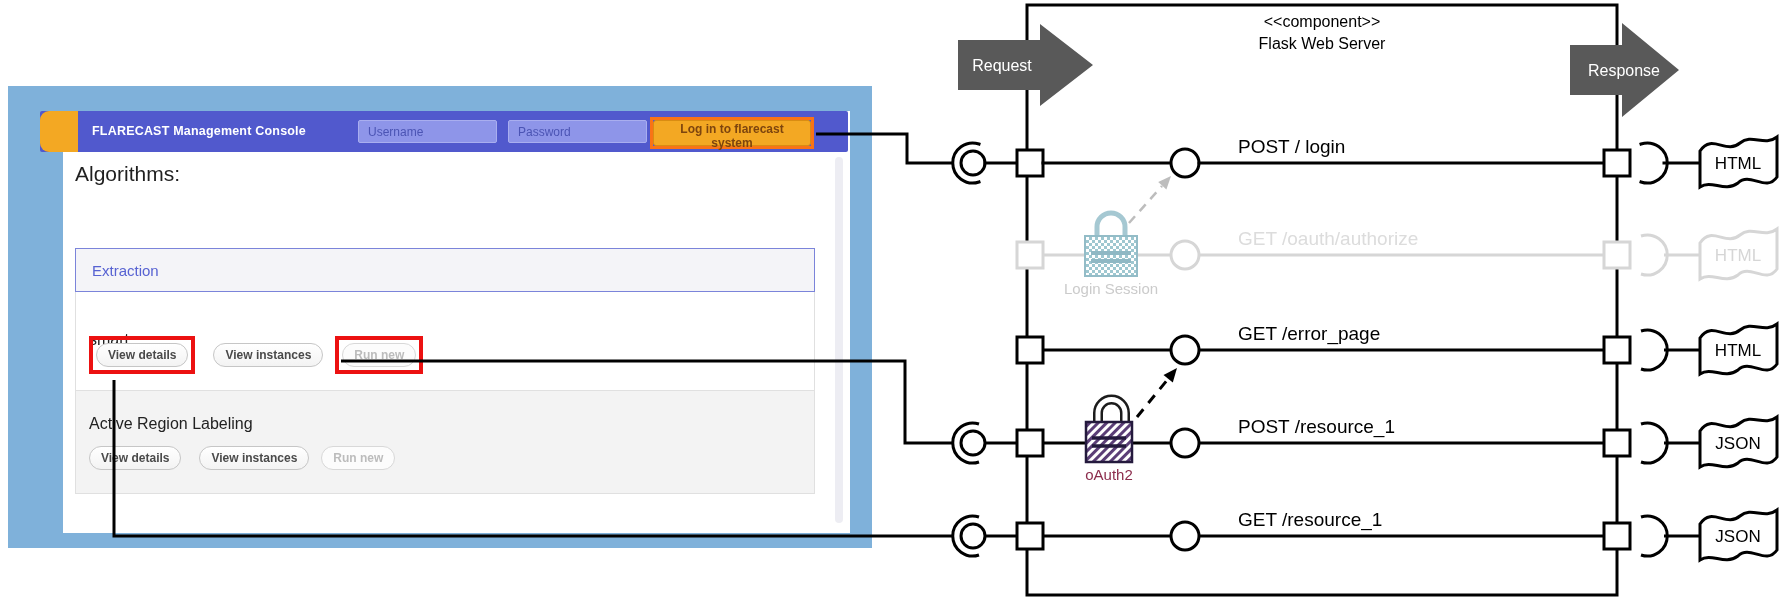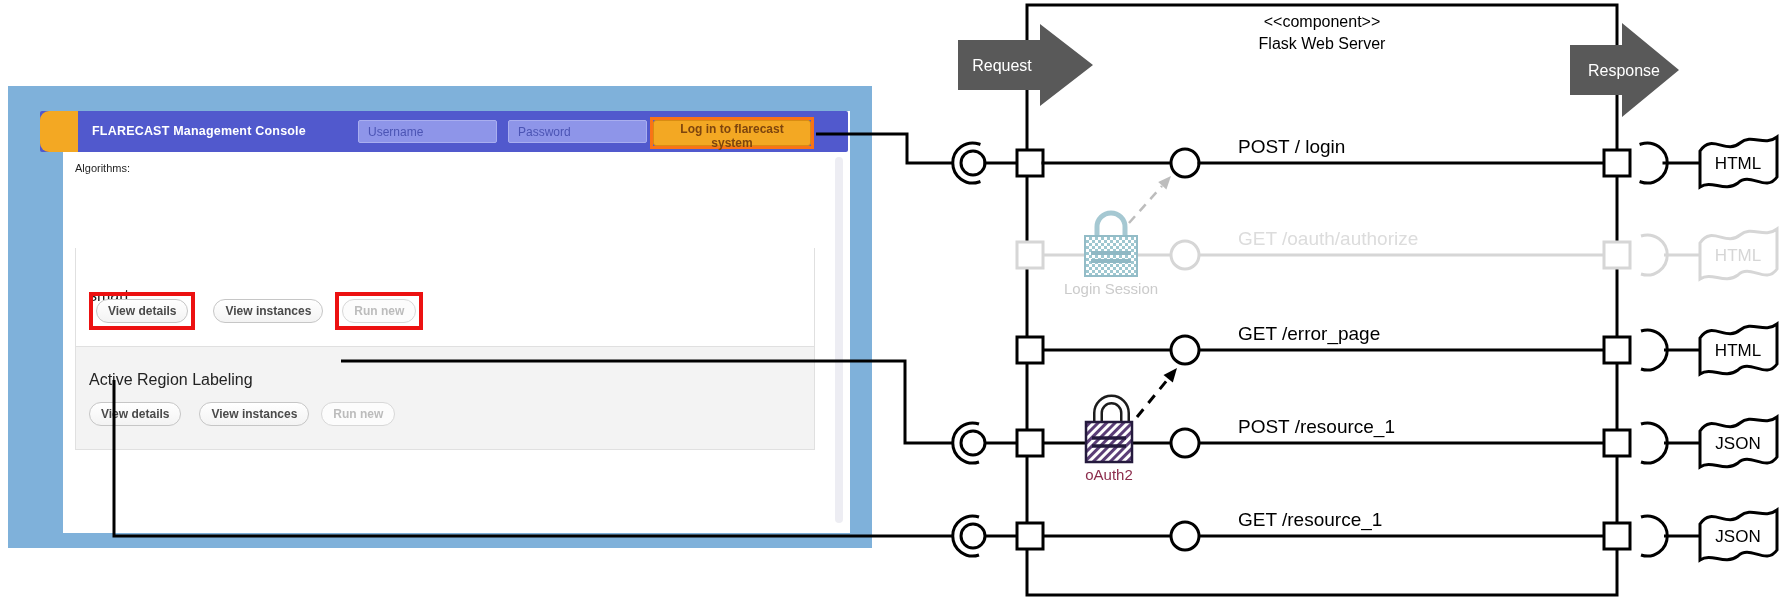--- a/index.html
+++ b/index.html
@@ -13,21 +13,21 @@
   .orange-tab{position:absolute;left:0;top:0;width:38px;height:41px;background:#f3a823;border-radius:9px 0 0 9px;}
   .header-title{position:absolute;left:52px;top:0;height:41px;line-height:41px;color:#ffffff;
                 font-size:12.5px;font-weight:bold;letter-spacing:.2px;}
   .cred-input{position:absolute;top:9px;width:139px;height:23px;background:#8e95e9;border:1.5px solid #a9aeef;
               border-radius:2px;font-size:12px;color:#3d46a8;padding:0 6px 0 9px;box-sizing:border-box;outline:none;}
   .cred-input::placeholder{color:#4b54b4;opacity:1;}
   .inp-user{left:318px;} .inp-pass{left:468px;}
   .login-highlight{position:absolute;left:610px;top:6px;width:158px;height:26px;border:3px solid #f97316;}
   .login-btn{width:100%;height:100%;background:#f3a823;border:1px solid #d98c12;border-radius:3px;
              font-size:12px;font-weight:600;color:#7d450e;cursor:pointer;font-family:inherit;}
-  .algo-heading{position:absolute;left:12px;top:51px;font-size:11px;color:#1f1f1f;}
+  .algo-heading{position:absolute;left:12px;top:51px;font-size:21px;color:#1f1f1f;}
   .group{position:absolute;left:12px;top:137px;width:740px;}
   .group-header{height:44px;line-height:44px;background:#f4f4f8;border:1px solid #7b84da;
                 color:#5762d2;font-size:15px;padding-left:16px;box-sizing:border-box;}
   .block{border:1px solid #e0e0e0;border-top:none;box-sizing:border-box;position:relative;}
   .block-smart{background:#ffffff;height:99px;}
   .block-arl{background:#f3f3f3;height:103px;}
   .algo-name{position:absolute;left:0;font-size:16px;color:#222222;}
   .name-smart{top:17px;margin-top:22px;} .name-arl{top:24px;}
   .actions{position:absolute;left:0;display:flex;align-items:center;}
   .act-smart{top:51px;} .act-arl{top:55px;}
@@ -45,20 +45,21 @@
 <body>
 
 <div class="canvas">
 
   <div class="panel-outer">
     <div class="page">
       <div class="scrollbar"></div>
       <div class="algo-heading">Algorithms:</div>
 
       <div class="group">
+        <div class="group-header">Extraction</div>
 
         <div class="block block-smart">
           <div class="algo-name name-smart">smart</div>
           <div class="actions act-smart">
             <span class="hl">
                 <button class="ui-btn">View details</button>
               </span>
             <span class="gap-lg"></span>
             <button class="ui-btn">View instances</button>
             <span class="gap"></span>

